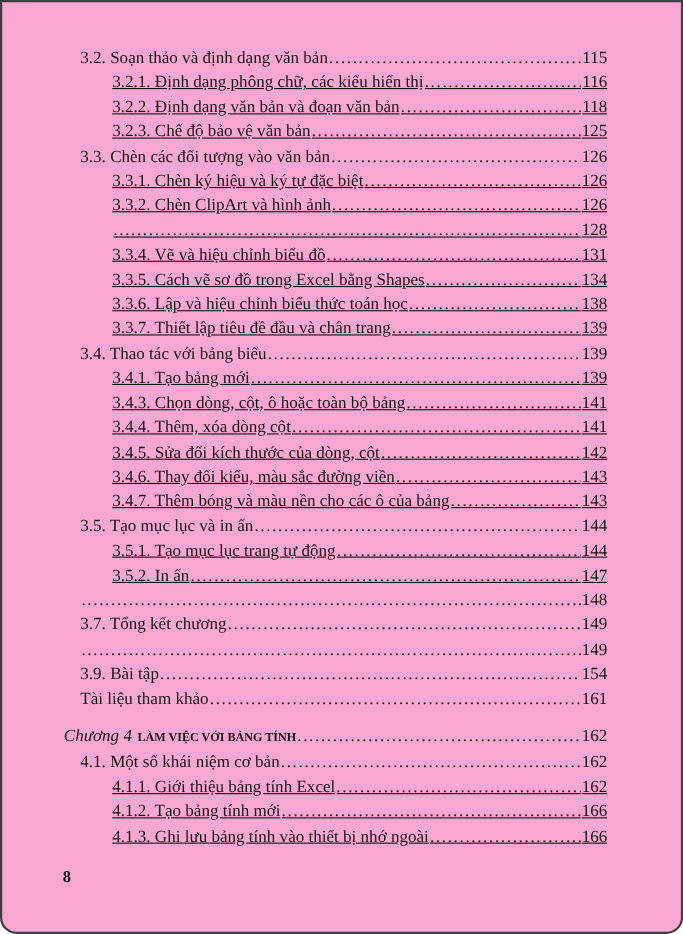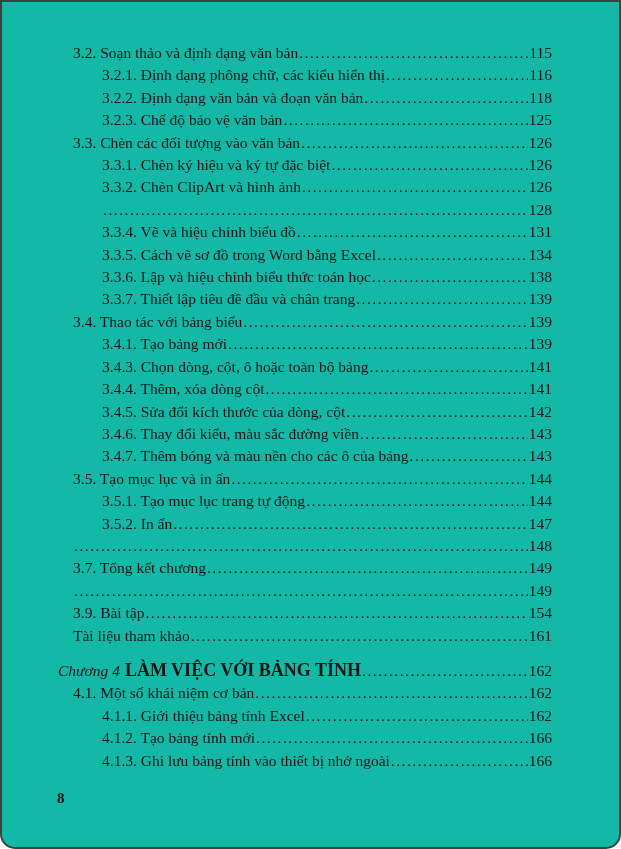--- a/index.html
+++ b/index.html
@@ -8,46 +8,46 @@
     width: 621px;
     height: 849px;
     background: #ffffff;
     overflow: hidden;
   }
   .page {
     position: relative;
     box-sizing: border-box;
     width: 621px;
     height: 849px;
-    background: #14b8a6;
+    background: #f9a8d4;
     border: 2px solid #3f3f3f;
     border-radius: 0 0 15px 15px;
     font-family: "Liberation Serif", "DejaVu Serif", serif;
     color: #141414;
   }
   .toc {
     padding: 40px 67px 0 71px;
   }
   .toc-row {
     display: flex;
     align-items: baseline;
     line-height: 22.4px;
     font-size: 15.5px;
     white-space: nowrap;
   }
-  .toc-row.level-2 { padding-left: 29px; }
+  .toc-row.level-2 { padding-left: 29px; text-decoration: underline; }
   .toc-row.level-0 { margin-left: -15px; justify-content: flex-end; }
   .toc-row.gap-before { margin-top: 12px; }
   .toc-prefix {
     font-style: italic;
     margin-right: 5px;
   }
   .toc-row.level-0 .toc-label {
     font-weight: bold;
-    font-size: 18px;
+    font-size: 11px;
   }
   .toc-leader {
     flex: 1;
     overflow: hidden;
     margin: 0 1px;
     min-width: 12px;
   }
   .toc-leader::after {
     content: "..................................................................................................................................................................................................................................";
     letter-spacing: 1.5px;
@@ -116,21 +116,21 @@
     <span class="toc-page">128</span>
   </div>
       <div class="toc-row level-2">
 
     <span class="toc-label">3.3.4. Vẽ và hiệu chỉnh biểu đồ</span>
     <span class="toc-leader"></span>
     <span class="toc-page">131</span>
   </div>
       <div class="toc-row level-2">
 
-    <span class="toc-label">3.3.5. Cách vẽ sơ đồ trong Word bằng Excel</span>
+    <span class="toc-label">3.3.5. Cách vẽ sơ đồ trong Excel bằng Shapes</span>
     <span class="toc-leader"></span>
     <span class="toc-page">134</span>
   </div>
       <div class="toc-row level-2">
 
     <span class="toc-label">3.3.6. Lập và hiệu chỉnh biểu thức toán học</span>
     <span class="toc-leader"></span>
     <span class="toc-page">138</span>
   </div>
       <div class="toc-row level-2">

